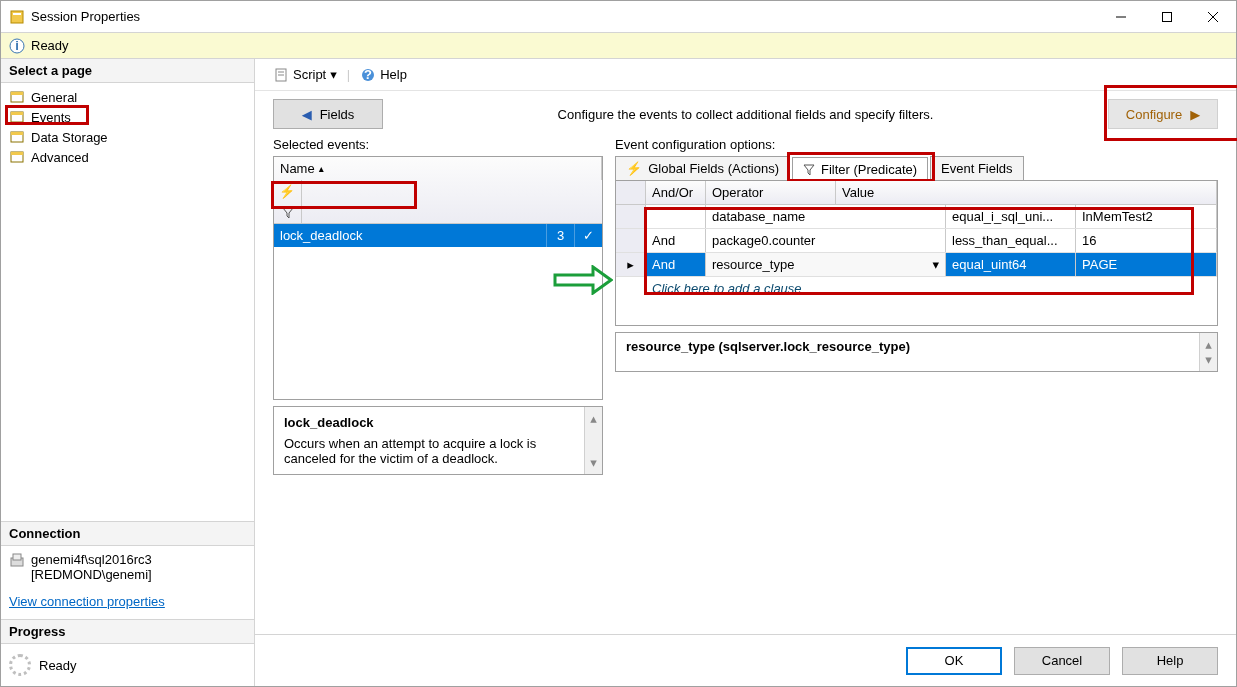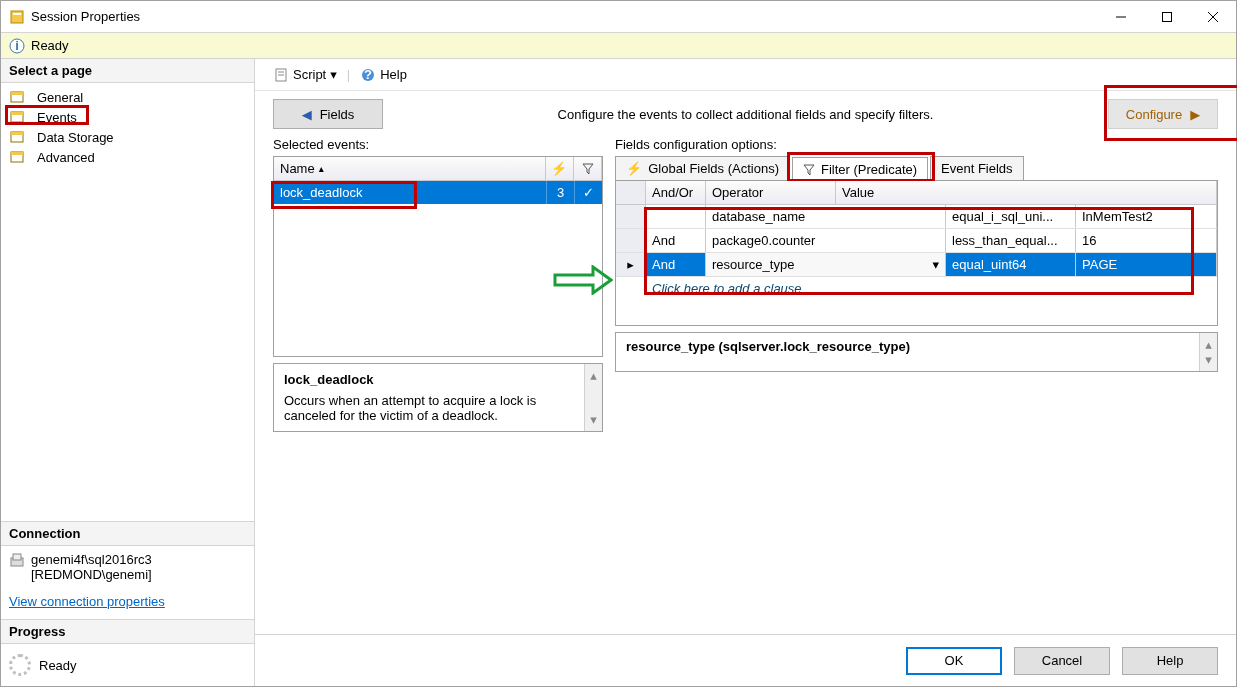--- a/index.html
+++ b/index.html
@@ -7,21 +7,21 @@
   .window { width: 1237px; height: 687px; border: 1px solid #a0a0a0; background: #fff; display: flex; flex-direction: column; }
   .titlebar { height: 32px; display: flex; align-items: center; padding: 0 0 0 8px; border-bottom: 1px solid #d4d4d4; }
   .title-icon { width: 16px; height: 16px; margin-right: 6px; }
   .title-spacer { flex: 1; }
   .win-btn { width: 46px; height: 32px; display: flex; align-items: center; justify-content: center; color: #333; }
   .status-bar { height: 26px; background: #fafad2; border-bottom: 1px solid #d4d4d4; display: flex; align-items: center; padding: 0 8px; gap: 6px; }
   .body { flex: 1; display: flex; min-height: 0; }
   .left-pane { width: 254px; border-right: 1px solid #d4d4d4; display: flex; flex-direction: column; }
   .section-title { font-weight: 600; background: #f4f4f4; border-bottom: 1px solid #d4d4d4; padding: 4px 8px; }
   .page-list { padding: 4px 0; }
-  .page-item { display: flex; align-items: center; gap: 12px; padding: 2px 8px; cursor: pointer; }
+  .page-item { display: flex; align-items: center; gap: 6px; padding: 2px 8px; cursor: pointer; }
   .page-icon { width: 16px; height: 16px; }
   .left-spacer { flex: 1; }
   .conn-box, .prog-box { border-top: 1px solid #d4d4d4; }
   .conn-body { padding: 6px 8px; display: flex; gap: 6px; }
   .conn-lines { display: flex; flex-direction: column; }
   .link { color: #0067c5; text-decoration: underline; cursor: pointer; }
   .link-row { padding: 6px 8px 10px 8px; }
   .prog-body { display: flex; align-items: center; gap: 8px; padding: 10px 8px; }
   .spinner { width: 22px; height: 22px; border: 3px dotted #bfbfbf; border-radius: 50%; }
   .right-pane { flex: 1; display: flex; flex-direction: column; min-width: 0; }
@@ -30,21 +30,21 @@
   .content { flex: 1; padding: 8px 18px 8px 18px; display: flex; flex-direction: column; gap: 6px; min-height: 0; }
   .nav-row { display: flex; align-items: center; gap: 12px; }
   .nav-btn { width: 110px; height: 30px; border: 1px solid #adadad; background: #e1e1e1; display: flex; align-items: center; justify-content: center; gap: 8px; cursor: pointer; }
   .nav-btn.disabled { background: #e6e6e6; color: #a16207; border-color: #d0d0d0; }
   .nav-text { flex: 1; text-align: center; }
   .columns { flex: 1; display: flex; gap: 12px; min-height: 0; }
   .col-left { width: 330px; display: flex; flex-direction: column; }
   .col-right { flex: 1; display: flex; flex-direction: column; min-width: 0; }
   .label { padding: 2px 0 4px 0; }
   .listbox { border: 1px solid #a0a0a0; background: #fff; }
-  .list-header { display: flex; background: linear-gradient(#fcfcfc, #ececf3); border-bottom: 1px solid #c9c9c9; }
+  .list-header { display: flex; background: linear-gradient(#fcfcfc, #ececf3); border-bottom: 1px solid #c9c9c9; flex-direction: column; }
   .lh-cell { padding: 4px 6px; border-right: 1px solid #c9c9c9; display: flex; align-items: center; gap: 4px; }
   .lh-name { flex: 1; }
   .lh-icon { width: 28px; justify-content: center; }
   .list-body { height: 175px; }
   .list-row { display: flex; background: #0078d7; color: #fff; }
   .lr-cell { padding: 4px 6px; }
   .lr-name { flex: 1; overflow: hidden; }
   .lr-num { width: 28px; text-align: center; border-left: 1px solid #4a9de0; }
   .lr-chk { width: 28px; text-align: center; border-left: 1px solid #4a9de0; }
   .desc-box { border: 1px solid #a0a0a0; margin-top: 6px; display: flex; }
@@ -248,21 +248,21 @@
                 <span>▾</span>
               </div>
             </div>
           </div>
 
           <svg class="green-arrow" style="left:280px; top:130px;" width="60" height="30" viewBox="0 0 60 30">
             <path d="M2 10 L40 10 L40 2 L58 15 L40 28 L40 20 L2 20 Z" fill="none" stroke="#1b9e3a" stroke-width="3"></path>
           </svg>
 
           <div class="col-right relpos">
-            <div class="label">Fields configuration options:</div>
+            <div class="label">Event configuration options:</div>
             <div class="tabs relpos">
               <div class="tab">
                 <span class="lightning">⚡</span>
                 <span>Global Fields (Actions)</span>
               </div>
               <div class="tab active">
                 <svg width="12" height="12" viewBox="0 0 12 12">
                     <path d="M1 1 L11 1 L7 6 L7 11 L5 9 L5 6 Z" fill="none" stroke="#555"></path>
                   </svg>
                 <span>Filter (Predicate)</span>

